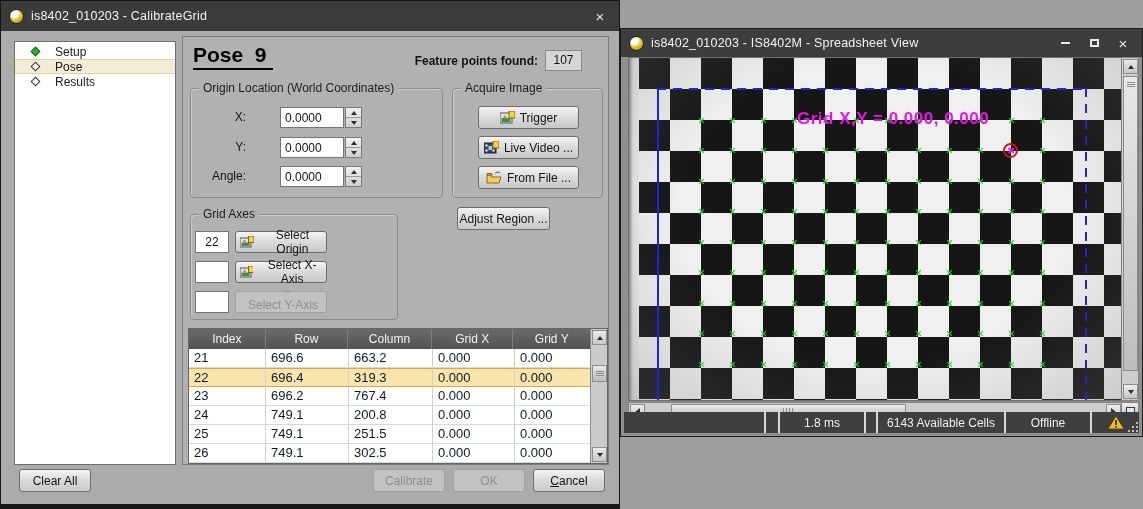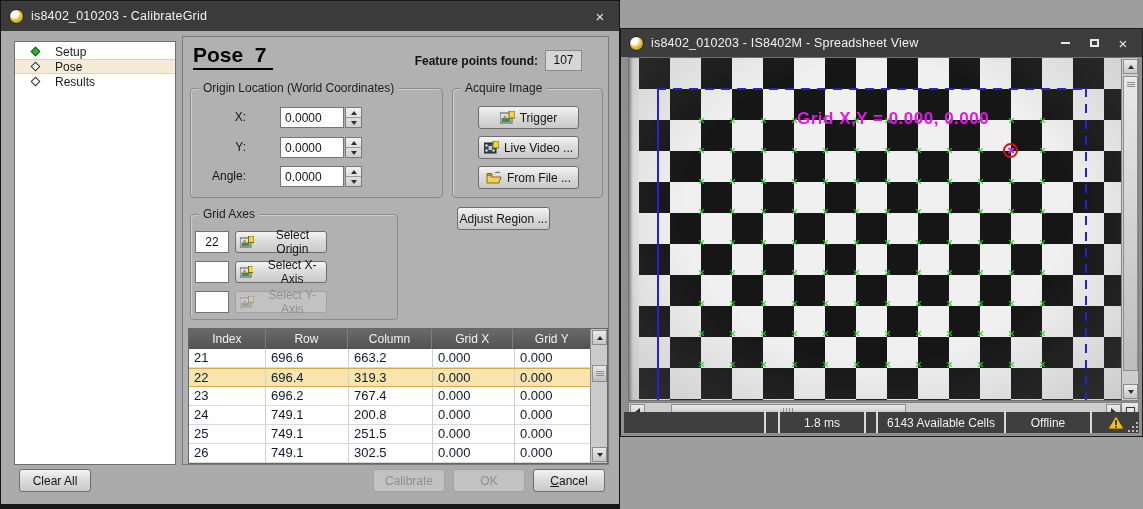--- a/index.html
+++ b/index.html
@@ -15,21 +15,21 @@
              background: radial-gradient(circle at 35% 30%, #ffffff 0 28%, #f0d040 45%, #8a7a20 100%);
              border:1px solid #222; }
   .winbtn { color:#e8e8e8; width:22px; height:18px; display:flex; align-items:center; justify-content:center;
             font-size:15px; line-height:1; cursor:default; }
   .minglyph { width:9px; height:2px; background:#e8e8e8; }
   .maxglyph { width:9px; height:8px; border:2px solid #e8e8e8; }
 
   .btn { background:linear-gradient(#f4f4f4,#dcdcdc 45%,#c9c9c9); border:1px solid #6d6d6d; border-radius:3px;
          display:flex; align-items:center; justify-content:center; gap:5px; font-size:12px; color:#141414;
          position:absolute; cursor:default; }
-  .btn.disabled { background:#c2c2c2; color:#8f8f8f; border-color:#a2a2a2; }
+  .btn.disabled { background:#c2c2c2; color:#8f8f8f; border-color:#a2a2a2;flex-direction:column; }
   .btn.disabled svg { opacity:.45; filter:grayscale(60%); }
   .accesskey-first span { display:block; }
   .accesskey-first span::first-letter { text-decoration:underline; }
 
   .groupbox { position:absolute; border:1px solid #8b8b8b; border-radius:4px;
               box-shadow: inset 1px 1px 0 rgba(255,255,255,.35); }
   .grouptitle { position:absolute; top:-8px; left:8px; background:#b1b1b1; padding:0 4px; font-size:12px; color:#1c1c1c; }
 
   .txtbox { background:#fff; border:1px solid #747474; font-size:12px; color:#111; padding:0 4px;
             font-family:"Liberation Sans",sans-serif; }
@@ -164,21 +164,21 @@
       <span class="diamond"></span>
       <span>Pose</span>
     </div>
     <div class="tree-item">
       <span class="diamond"></span>
       <span>Results</span>
     </div>
   </div>
 
   <div id="panel">
-    <div id="pose-heading">Pose  7</div>
+    <div id="pose-heading">Pose  9</div>
     <div id="fp-label">Feature points found:</div>
     <div id="fp-value">107</div>
 
     <div class="groupbox" id="grp-origin">
       <span class="grouptitle">Origin Location (World Coordinates)</span>
       <div class="fieldrow" style="left:0; top:18px; width:100%;">
         <span class="flabel">X:</span>
         <input class="txtbox" value="0.0000" style="">
         <span class="spin" style="left:154px; top:0;">
           <div>

